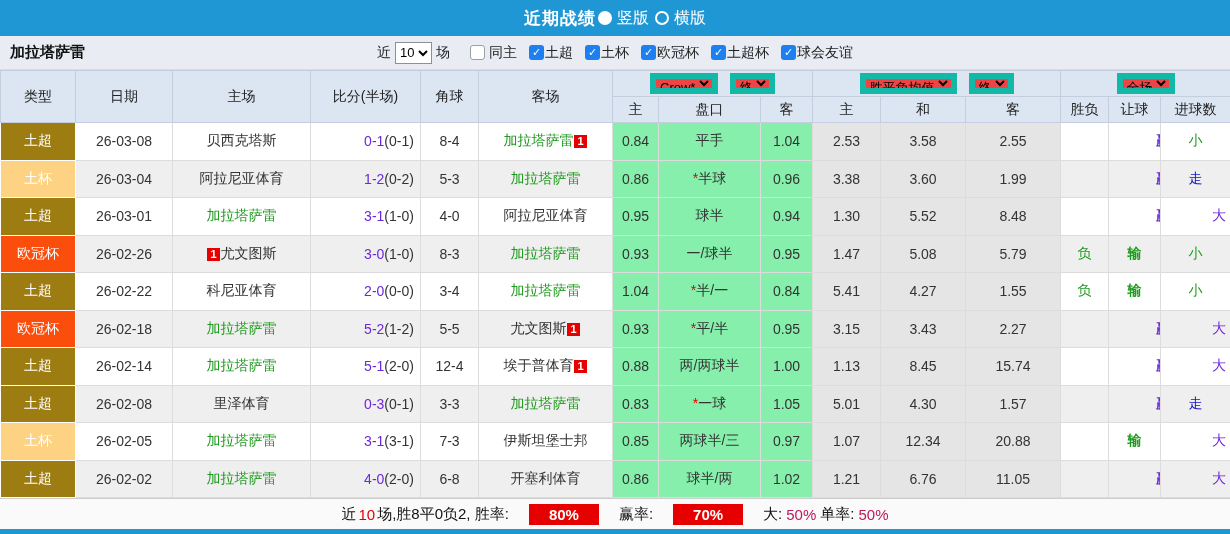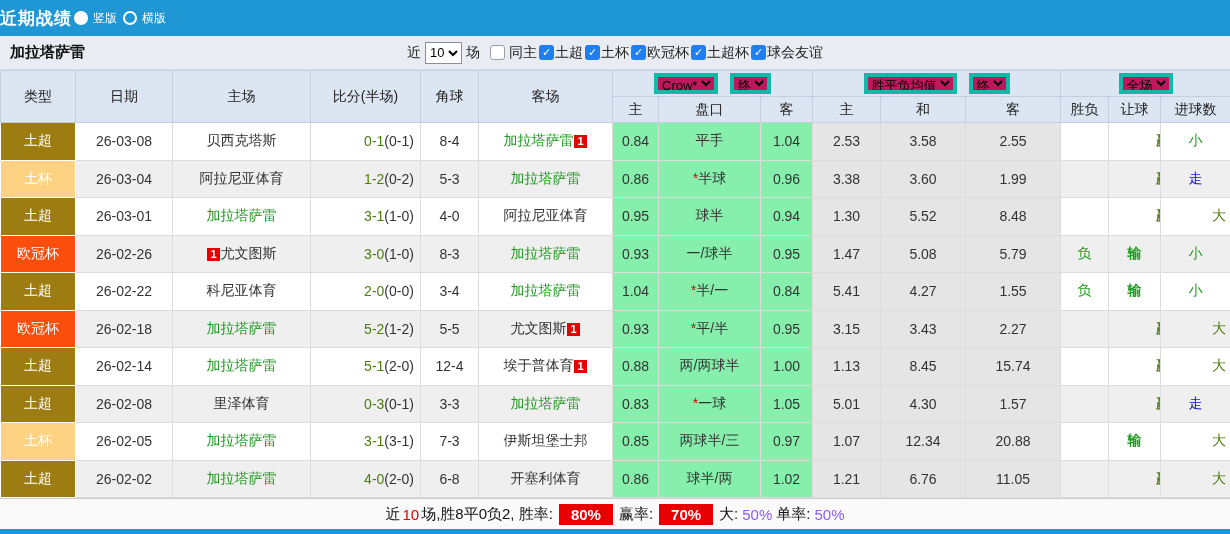--- a/index.html
+++ b/index.html
@@ -2,60 +2,60 @@
 <html><head>
 <meta charset="utf-8">
 <style>
   html,body{margin:0;padding:0;}
   body{
     width:1230px;height:534px;background:#efefef;
     font-family:"Liberation Sans","DejaVu Sans",sans-serif;
     color:#222;overflow:hidden;
   }
   
-  .titlebar{height:36px;background:#1f97d5;display:flex;align-items:center;justify-content:flex-start;color:#fff;}
+  .titlebar{height:36px;background:#1f97d5;display:flex;align-items:center;justify-content:center;color:#fff;}
   .titlebar .title{font-size:17px;font-weight:bold;letter-spacing:1px;}
   .radio{width:14px;height:14px;border:2px solid #fff;border-radius:50%;display:inline-block;box-sizing:border-box;margin:0 5px 0 6px;vertical-align:middle;}
   .radio.sel{background:#fff;margin-left:2px;}
-  .titlebar .rlabel{font-size:12px;}
+  .titlebar .rlabel{font-size:16px;}
   
   .filterbar{height:34px;background:#e9edf3;border-bottom:1px solid #d5dce4;box-sizing:border-box;display:flex;align-items:center;position:relative;}
   .teamname{position:absolute;left:10px;font-size:15px;font-weight:bold;color:#111;}
   .filters{margin:0 auto;display:flex;align-items:center;font-size:14px;color:#222;}
   .filters select{margin:0 4px;font-size:13px;height:22px;border:1px solid #8a8f98;background:#fff;}
-  .cbwrap{display:inline-flex;align-items:center;margin-left:2px;cursor:pointer;justify-content:center;}
+  .cbwrap{display:inline-flex;align-items:center;margin-left:12px;cursor:pointer;justify-content:center;}
   .cb{width:15px;height:15px;border-radius:3px;display:inline-flex;align-items:center;justify-content:center;box-sizing:border-box;margin-right:1px;font-size:11px;line-height:1;}
   .cb.on{background:#1d7ff0;color:#fff;}
   .cb.off{background:#fff;border:1px solid #9aa0a6;margin-right:4px;}
   .sp{width:8px;display:inline-block;}
   
   table{width:1230px;border-collapse:collapse;table-layout:fixed;background:#fff;}
   thead th{background:#dce6f2;border:1px solid #c3cfde;font-weight:normal;font-size:14px;color:#222;height:25px;padding:0;}
-  thead select{font-size:13px;height:21px;border:4px solid #14b8a6;background:#be185d;margin:0 6px;}
+  thead select{font-size:13px;height:21px;border:6px solid #14b8a6;background:#ef4444;margin:0 6px;}
   tbody td{height:36.5px;border:1px solid #dcdcdc;text-align:center;font-size:14px;color:#333;padding:0;overflow:hidden;white-space:nowrap;}
   tr.odd  td.stripe{background:#ffffff;}
   tr.even td.stripe{background:#efefef;}
   td.cream{background:#86efac;}
   td.lblue{background:#e5e5e5;}
   td.type{color:#fff;font-size:14px;border-color:#fff;}
   .t-super{background:#9d7c11;}
   .t-cup{background:#fdd283;}
   .t-ucl{background:#fb4e0c;}
-  .c-red{color:#4d7c0f;padding-left:47px;}
+  .c-red{color:#6d28d9;padding-left:47px;}
   .c-green{color:#1f9a1f;}
   .c-blue{color:#1111cc;}
   .bold{font-weight:bold;}
   .badge1{display:inline-block;background:#e60000;color:#fff;font-size:11px;line-height:13px;padding:0 3px;margin:0 1px;vertical-align:middle;font-weight:bold;}
   .star{color:#e10000;}
   
   .footer{height:30px;background:#fafafa;border-top:1px solid #cccccc;box-sizing:content-box;display:flex;align-items:center;justify-content:center;font-size:15px;color:#111;}
   .fseg{margin:0 2px;}
   .f-red{color:#e10000;margin:0;}
-  .f-blue{color:#8b5cf6;}
-  .f-badge{background:#e60000;color:#fff;font-weight:bold;padding:2px 12px;margin:0 4px;}
+  .f-blue{color:#be185d;}
+  .f-badge{background:#e60000;color:#fff;font-weight:bold;padding:2px 20px;margin:0 18px;}
   .bottombar{height:6px;background:#1f97d5;}
 </style>
 </head>
 <body>
 
 <div class="titlebar">
   <span class="title">近期战绩</span>
   <span class="radio sel"></span>
   <span class="rlabel">竖版</span>
   <span class="radio"></span>

